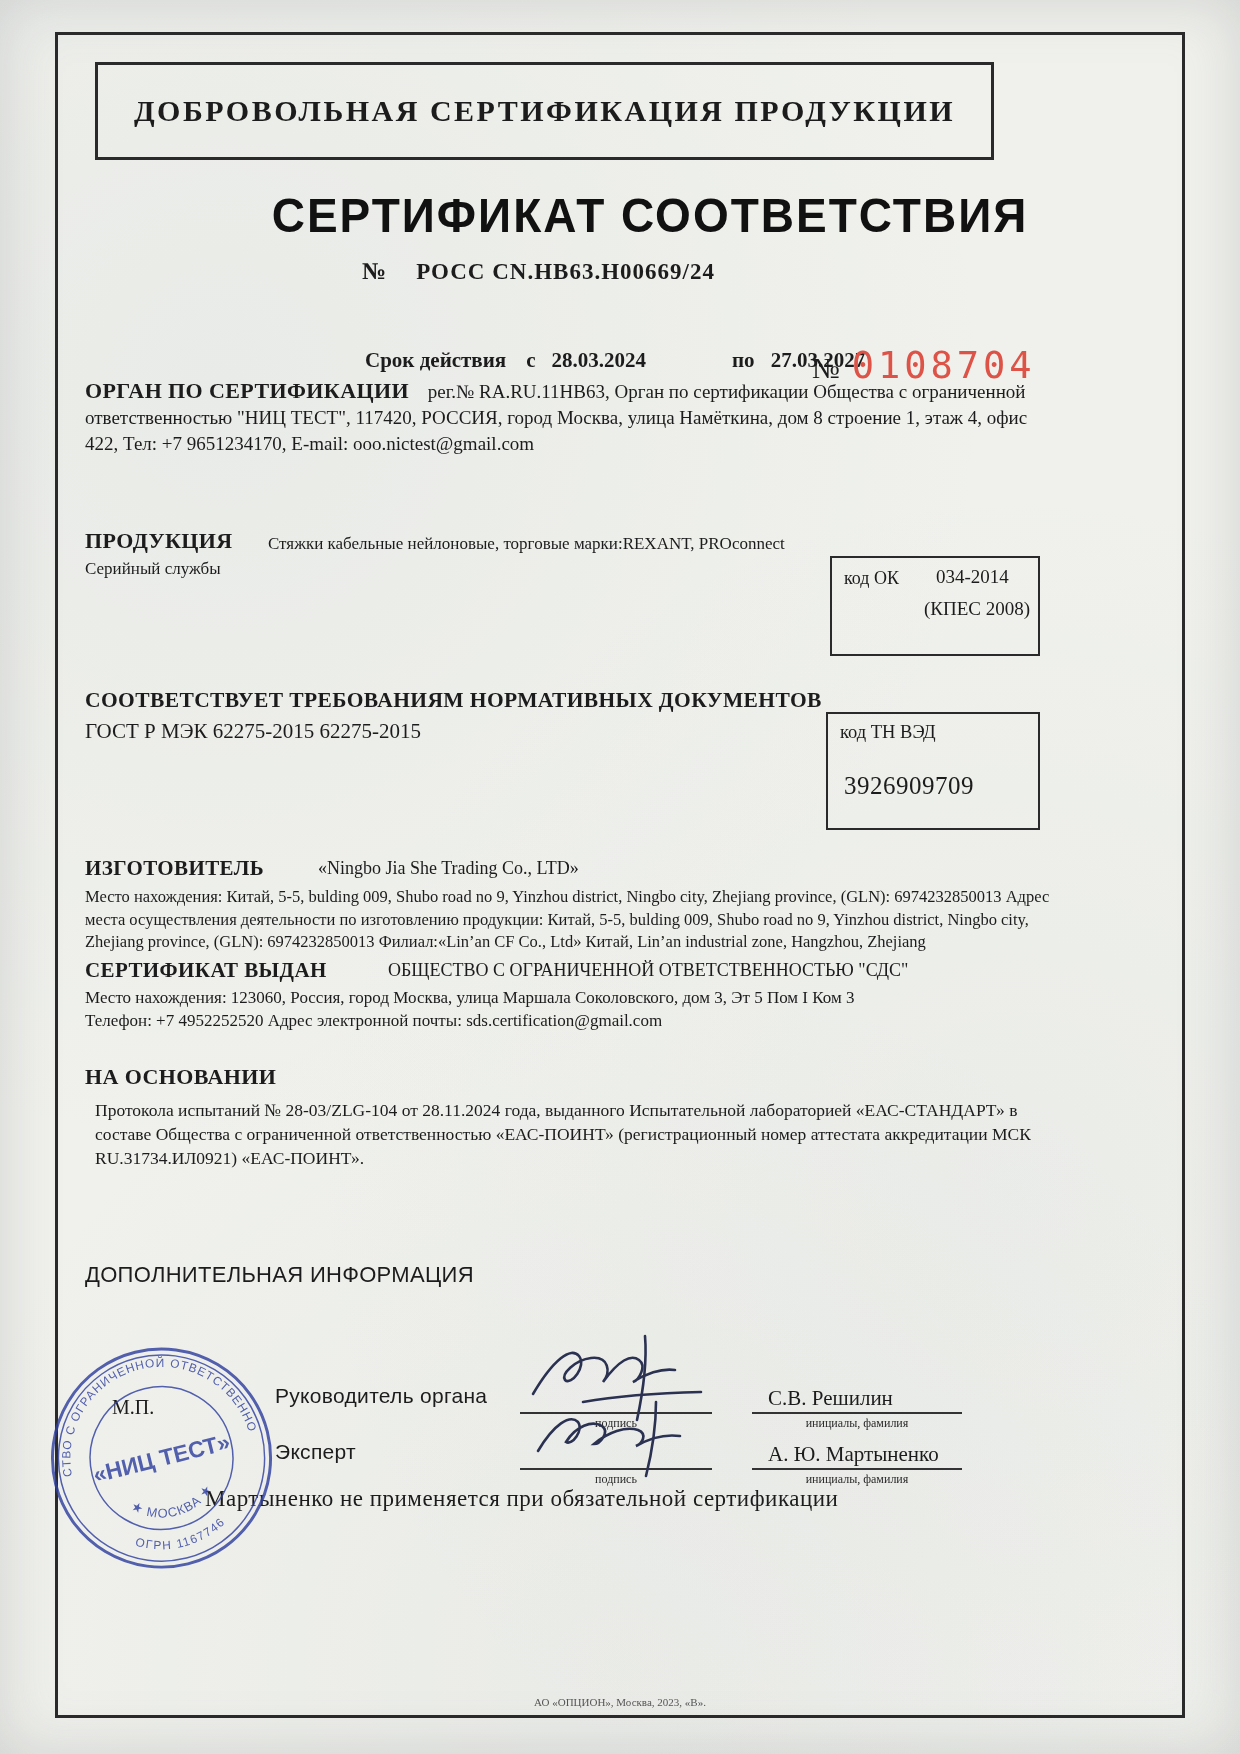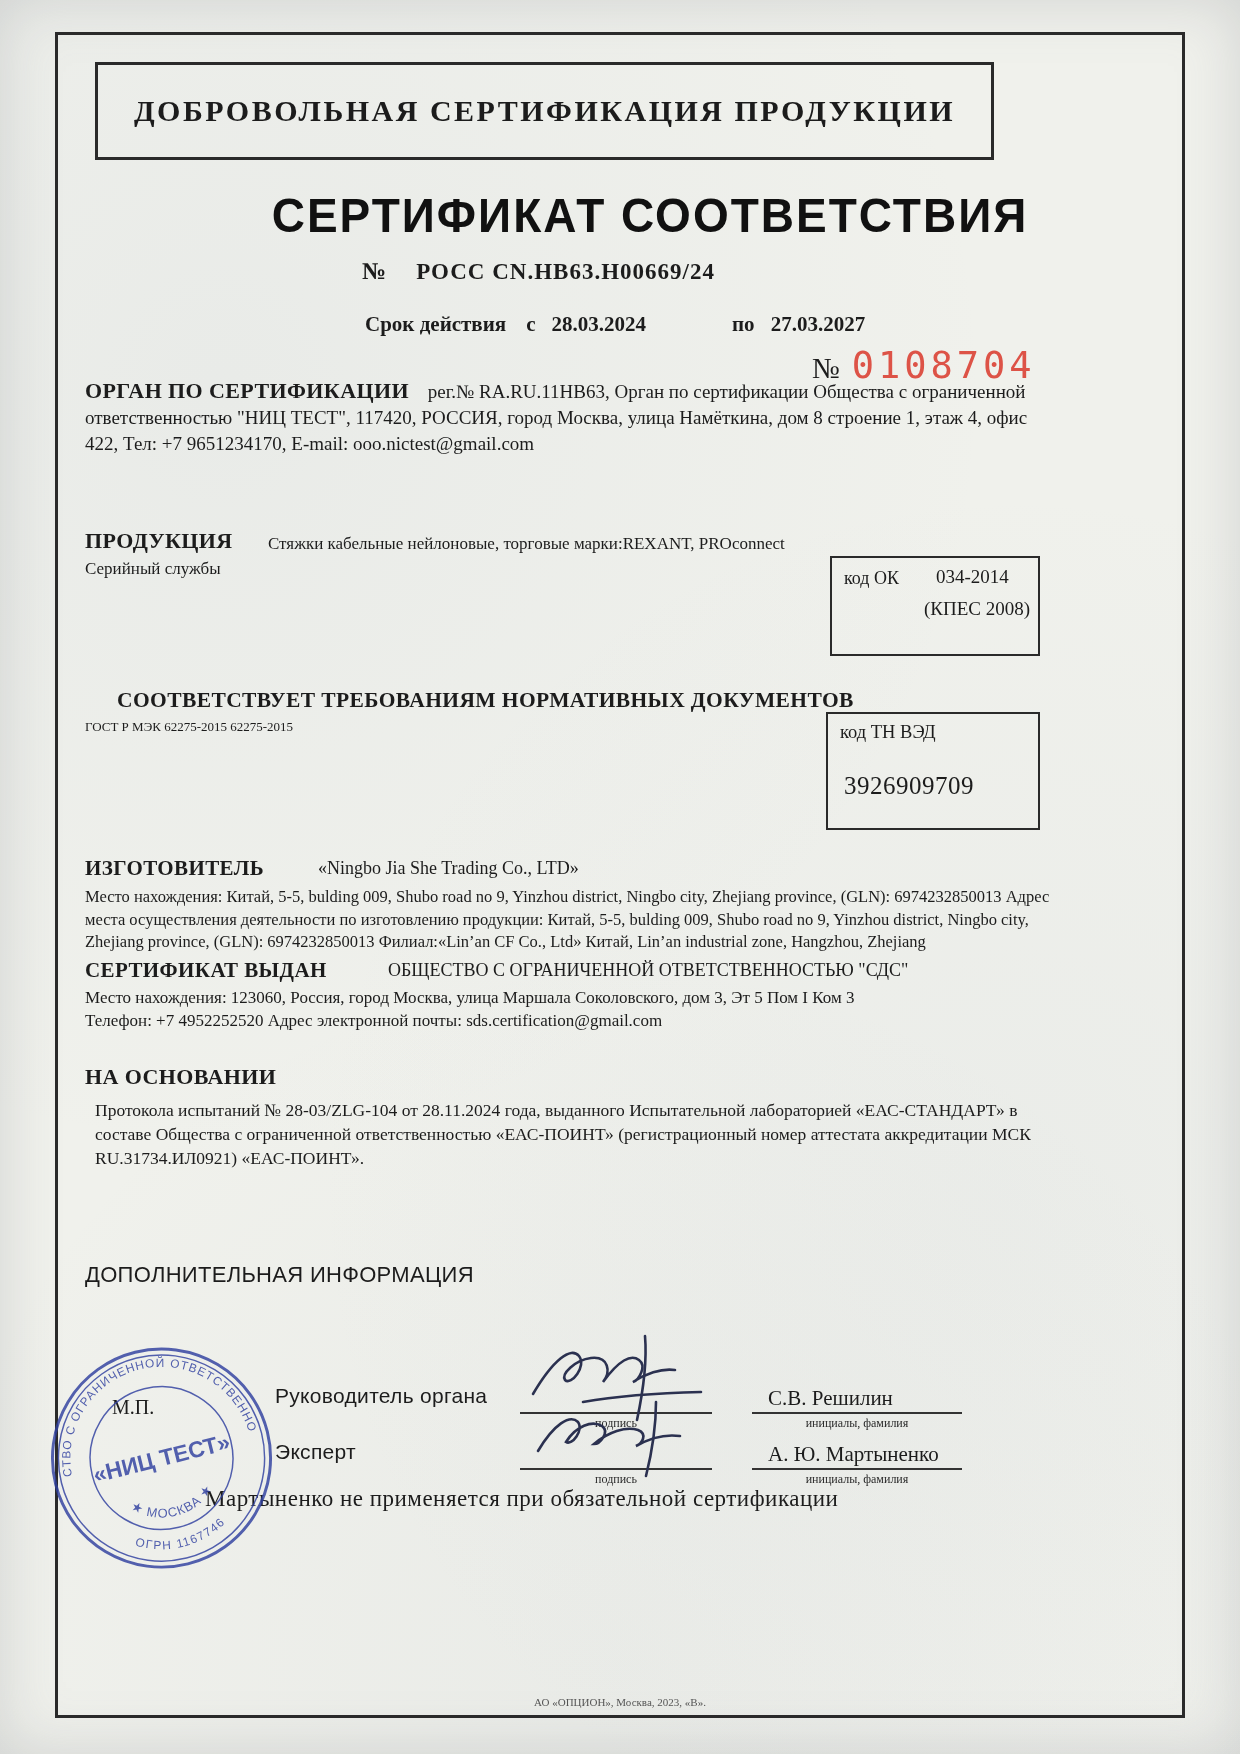--- a/index.html
+++ b/index.html
@@ -49,21 +49,21 @@
 
   <div class="abs" style="left:362px;top:258px;display:flex;align-items:baseline;">
     <span class="boldline serif" style="font-size:24px;margin-right:30px;">№</span>
     <span class="boldline serif" style="font-size:23px;letter-spacing:1px;">РОСС CN.HB63.H00669/24</span>
   </div>
 
   <div class="abs" style="left:365px;top:312px;display:flex;align-items:baseline;font-weight:bold;font-size:21px;">
     <span>Срок действия</span>
     <span style="margin-left:20px;">с</span>
     <span style="margin-left:16px;">28.03.2024</span>
-    <span style="margin-left:86px;">по</span>
+    <span style="margin-left:86px;margin-top:36px;">по</span>
     <span style="margin-left:16px;">27.03.2027</span>
   </div>
 
   <div class="abs" style="left:812px;top:344px;display:flex;align-items:baseline;">
     <span class="serif" style="font-size:29px;margin-right:12px;">№</span>
     <span class="redno">0108704</span>
   </div>
 
   <p class="abs bodytext" style="left:85px;top:378px;width:968px;margin:0;">
     <span class="section-label" style="font-size:22px;margin-right:14px;">ОРГАН ПО СЕРТИФИКАЦИИ</span>
@@ -73,22 +73,22 @@
   <div class="abs section-label" style="left:85px;top:528px;font-size:22px;">ПРОДУКЦИЯ</div>
   <div class="abs" style="left:85px;top:559px;font-size:17px;">Серийный службы</div>
   <div class="abs" style="left:268px;top:532px;width:545px;font-size:17px;line-height:23px;">Стяжки кабельные нейлоновые, торговые марки:REXANT, PROconnect</div>
 
   <div class="abs codebox" style="left:830px;top:556px;width:206px;height:96px;">
     <span class="abs" style="left:12px;top:10px;font-size:18px;">код ОК</span>
     <span class="abs" style="left:104px;top:8px;font-size:19px;">034-2014</span>
     <span class="abs" style="left:92px;top:40px;font-size:19px;">(КПЕС 2008)</span>
   </div>
 
-  <div class="abs section-label" style="left:85px;top:688px;margin-left:32px;">СООТВЕТСТВУЕТ ТРЕБОВАНИЯМ НОРМАТИВНЫХ ДОКУМЕНТОВ</div>
-  <div class="abs" style="left:85px;top:719px;font-size:13px;">ГОСТ Р МЭК 62275-2015 62275-2015</div>
+  <div class="abs section-label" style="left:85px;top:688px;">СООТВЕТСТВУЕТ ТРЕБОВАНИЯМ НОРМАТИВНЫХ ДОКУМЕНТОВ</div>
+  <div class="abs" style="left:85px;top:719px;font-size:21px;">ГОСТ Р МЭК 62275-2015 62275-2015</div>
 
   <div class="abs codebox" style="left:826px;top:712px;width:210px;height:114px;">
     <span class="abs" style="left:12px;top:8px;font-size:18.5px;">код ТН ВЭД</span>
     <span class="abs" style="left:16px;top:58px;font-size:25px;letter-spacing:.5px;">3926909709</span>
   </div>
 
   <div class="abs section-label" style="left:85px;top:856px;font-size:21px;">ИЗГОТОВИТЕЛЬ</div>
   <div class="abs" style="left:318px;top:858px;font-size:18px;">«Ningbo Jia She Trading Co., LTD»</div>
   <div class="abs smalltext" style="left:85px;top:886px;width:968px;">Место нахождения: Китай, 5-5, bulding 009, Shubo road no 9, Yinzhou district, Ningbo city, Zhejiang province, (GLN): 6974232850013 Адрес места осуществления деятельности по изготовлению продукции: Китай, 5-5, bulding 009, Shubo road no 9, Yinzhou district, Ningbo city, Zhejiang province, (GLN): 6974232850013 Филиал:«Lin’an CF Co., Ltd» Китай, Lin’an industrial zone, Hangzhou, Zhejiang</div>
 

